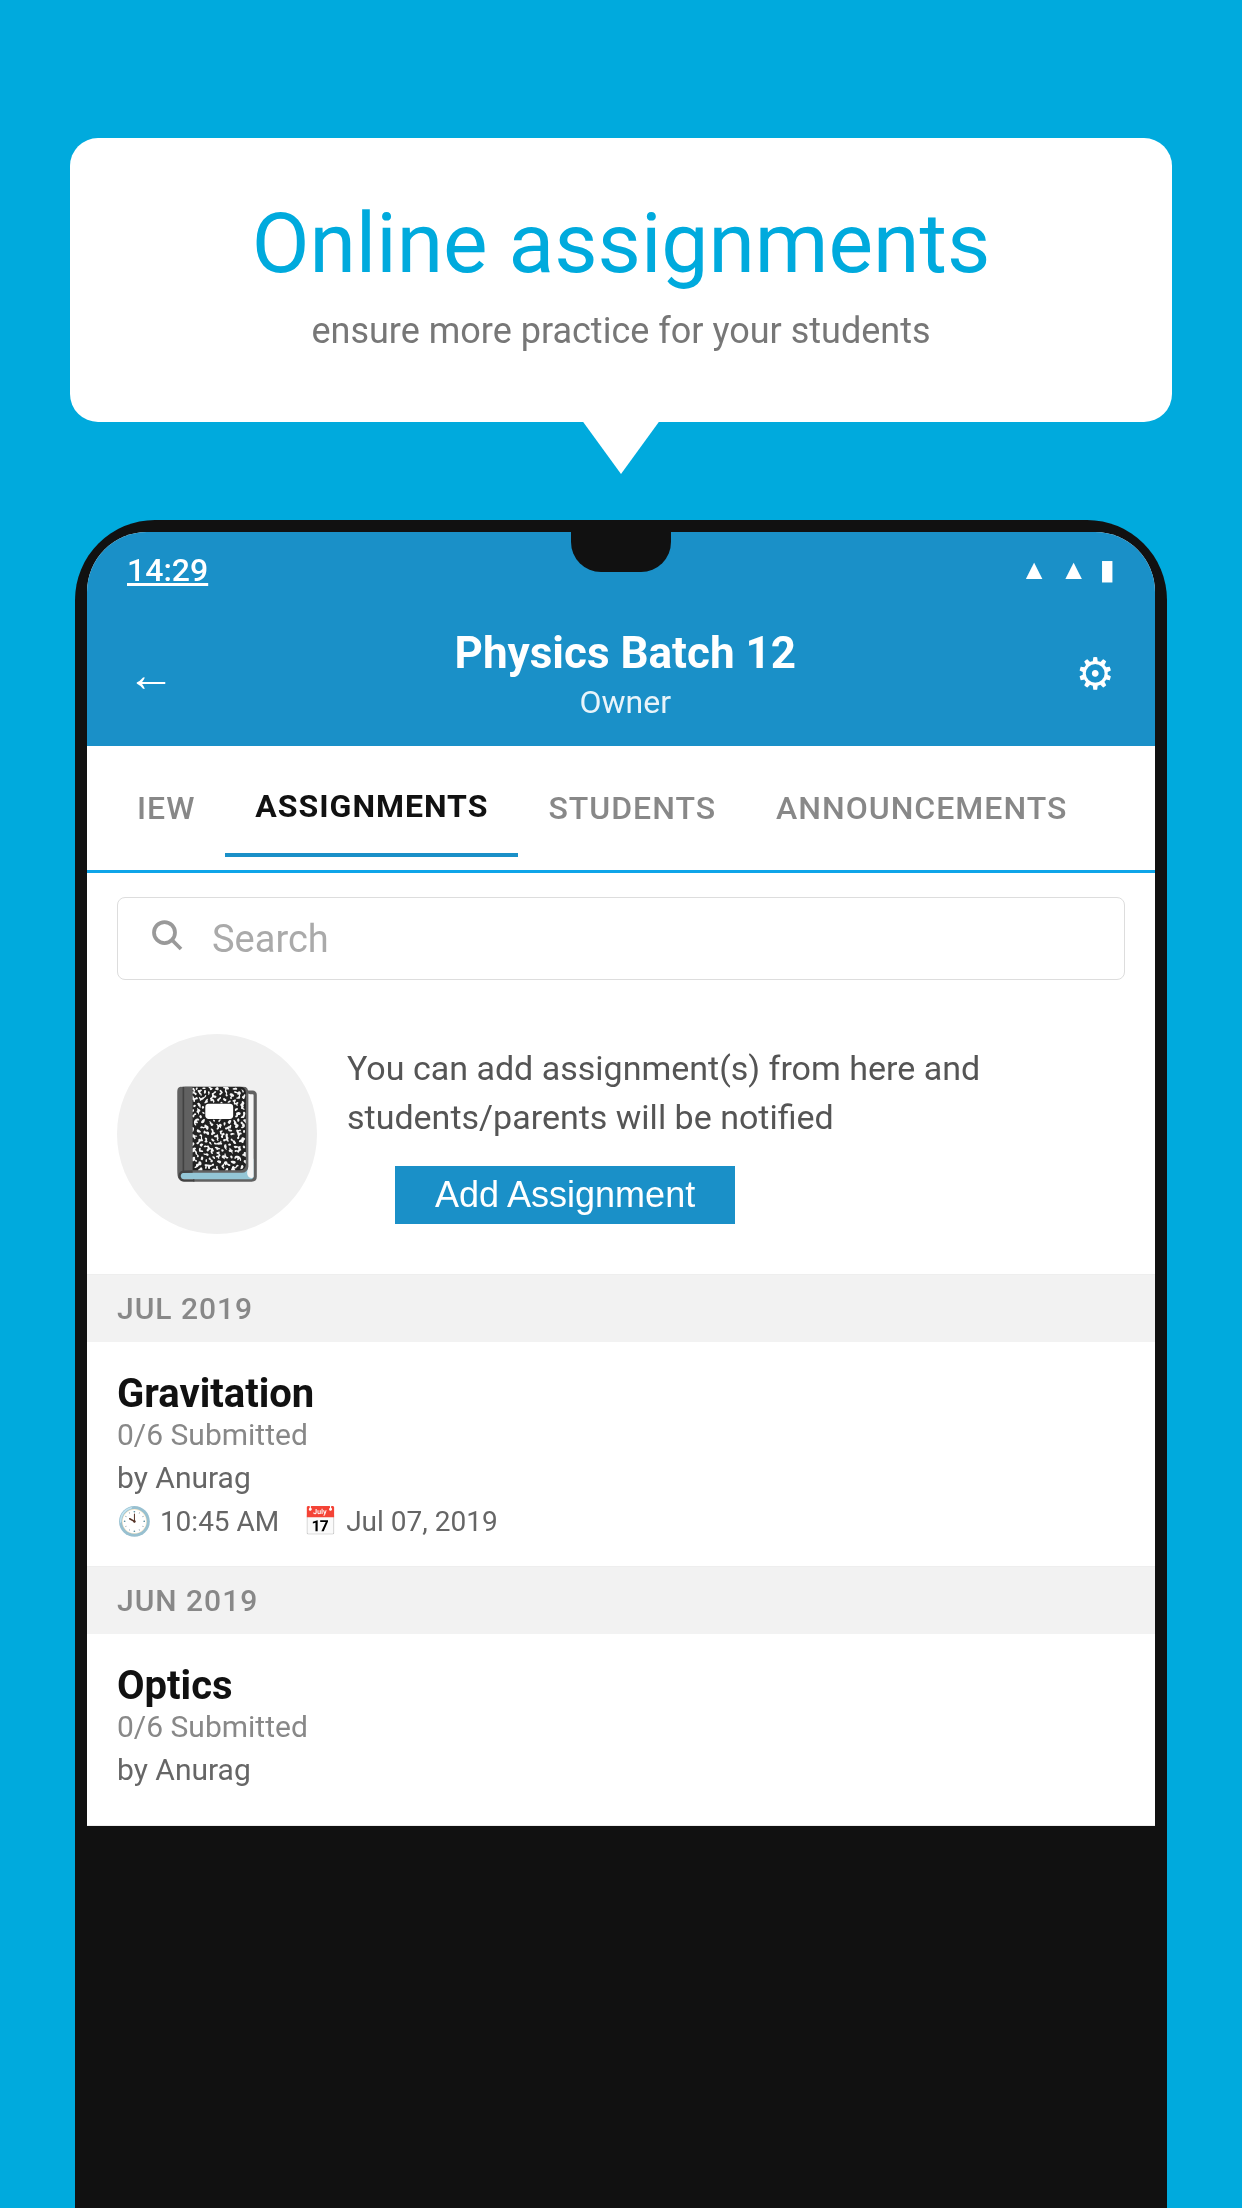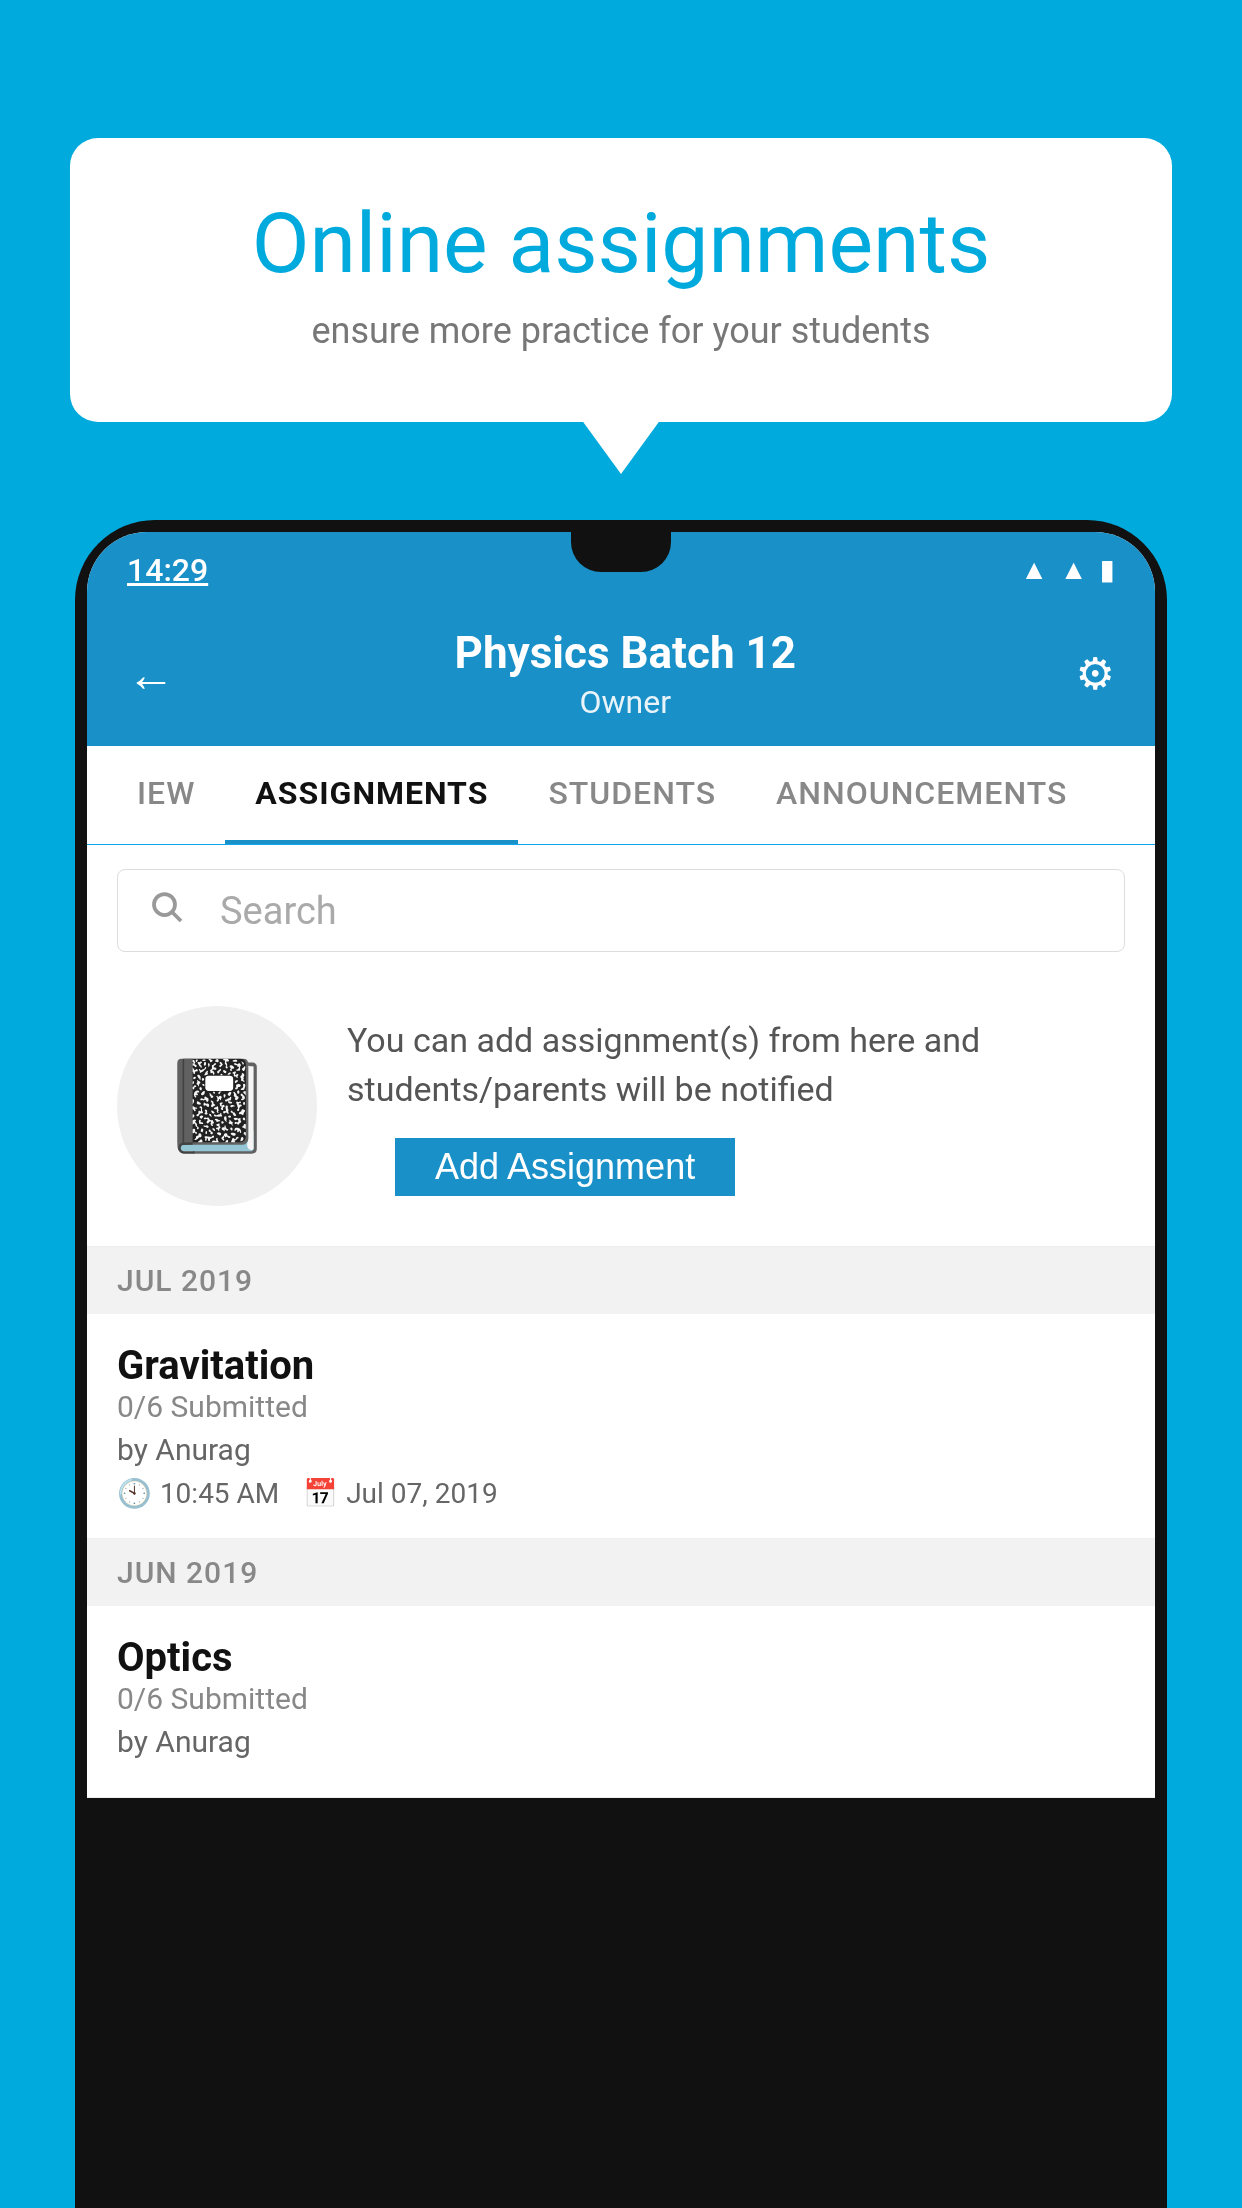--- a/index.html
+++ b/index.html
@@ -136,22 +136,23 @@
     }
     .header-gear {
       color: white;
       font-size: 44px;
     }
 
     
     .tabs-bar {
       background: white;
       display: flex;
-      border-bottom: 1px solid #0ea5e9;
-      padding: 0 20px;
+      border-bottom: 3px solid #0ea5e9;
+      padding: 13px 20px;
+      align-items: center;
     }
     .tab-item {
       padding: 28px 30px;
       font-size: 32px;
       color: #888;
       font-weight: 500;
       letter-spacing: 1px;
       cursor: pointer;
     }
     .tab-item.active {
@@ -165,21 +166,21 @@
       padding: 24px 30px;
       background: white;
     }
     .search-input-container {
       background: white;
       border: 1.5px solid #ddd;
       border-radius: 8px;
       display: flex;
       align-items: center;
       padding: 18px 30px;
-      gap: 36px;
+      gap: 28px;
     }
     .search-icon-svg {
       color: #999;
       font-size: 38px;
     }
     .search-placeholder {
       font-size: 38px;
       color: #aaa;
     }
 

